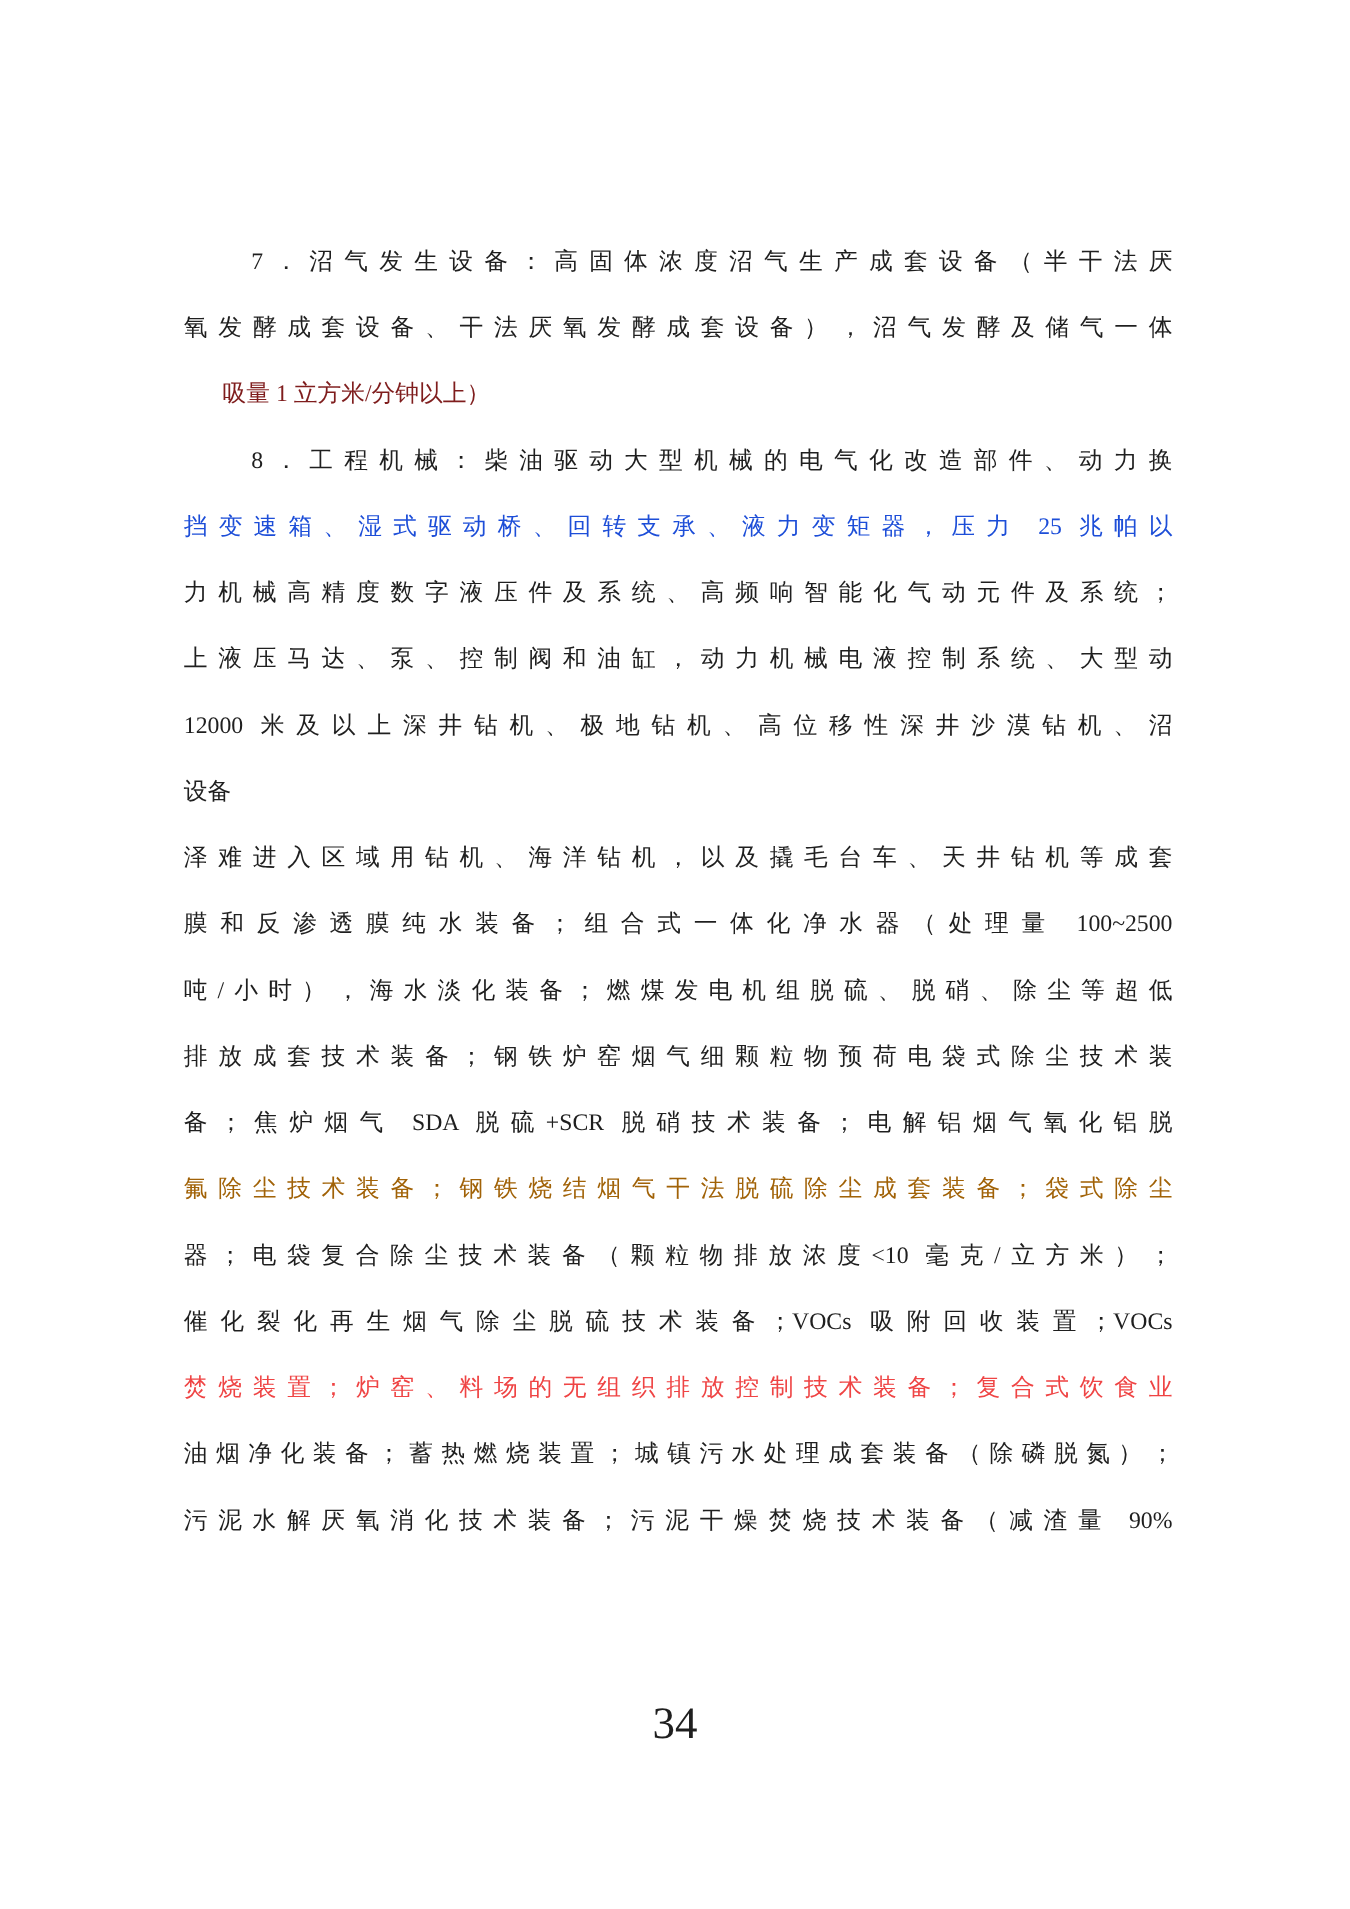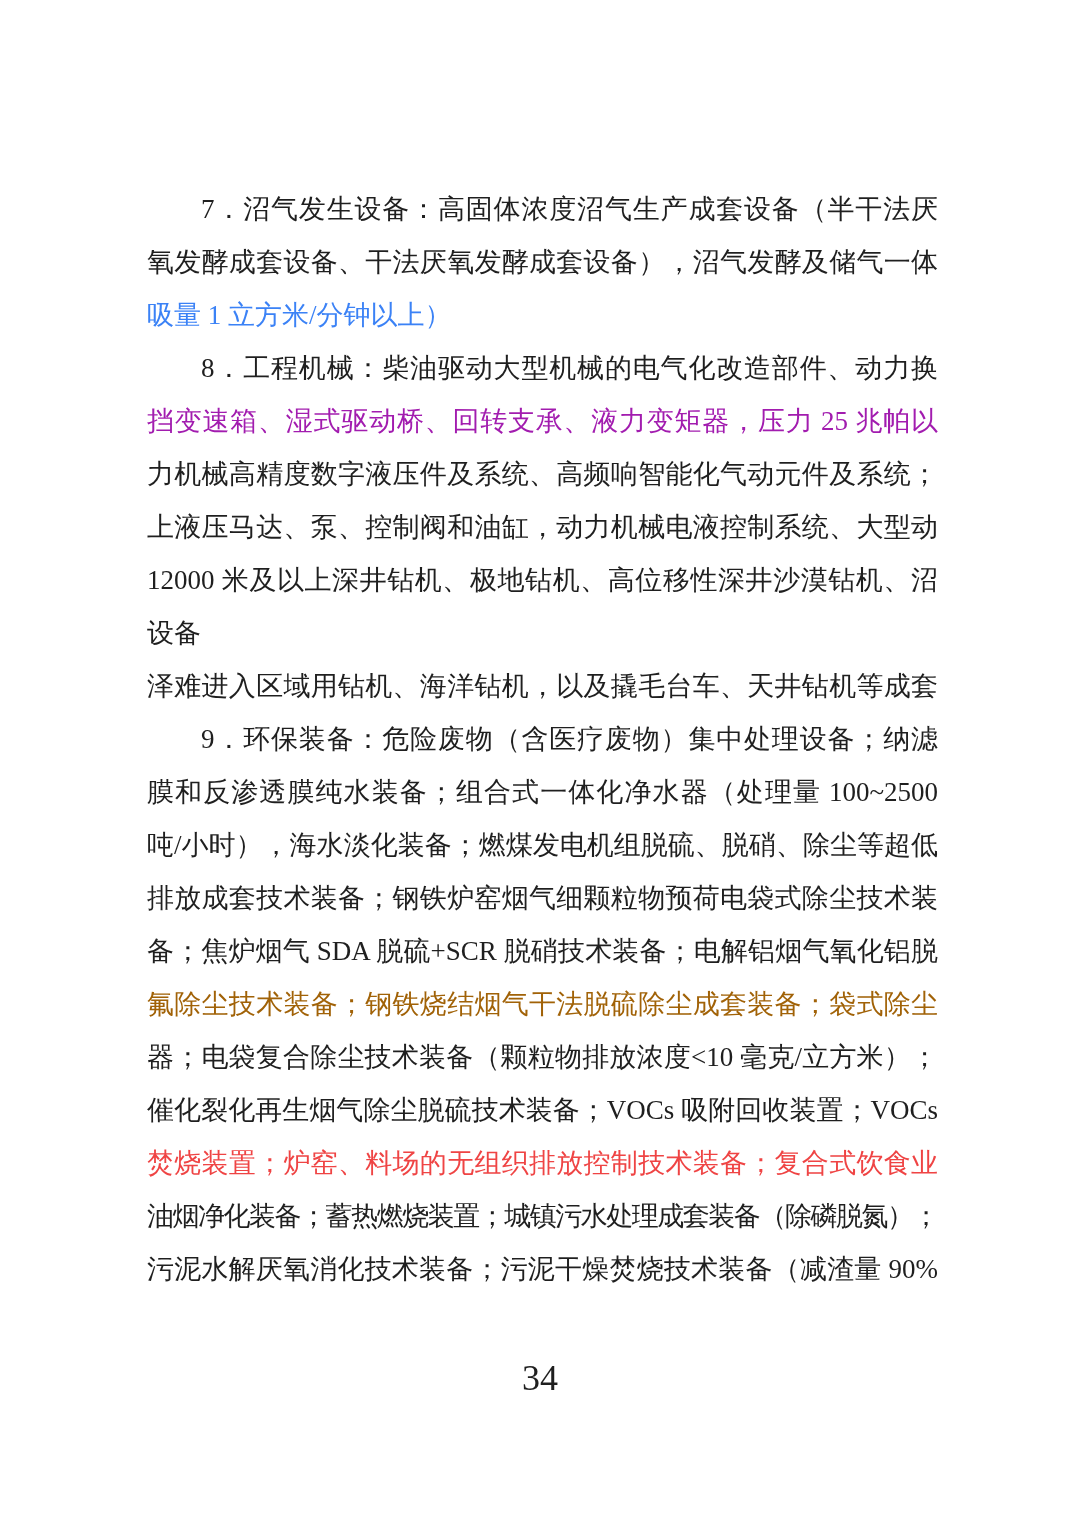--- a/index.html
+++ b/index.html
@@ -16,21 +16,21 @@
     overflow: hidden;
     font-family: "Liberation Serif", "DejaVu Serif", serif;
   }
   .text-block {
     position: absolute;
     left: 147px;
     top: 183px;
     width: 791px;
   }
   .line {
-    font-size: 27px;
+    font-size: 19px;
     line-height: 53px;
     height: 53px;
     color: #1f1f1f;
     text-align: justify;
     text-align-last: justify;
     white-space: normal;
     overflow: visible;
   }
   .line.indent {
     text-indent: 54px;
@@ -50,29 +50,28 @@
     color: #1f1f1f;
   }
 </style>
 </head>
 <body>
 
 <div class="page">
   <div class="text-block">
       <div class="line indent" style="color: rgb(31, 31, 31);">7．沼气发生设备：高固体浓度沼气生产成套设备（半干法厌</div>
       <div class="line" style="color: rgb(31, 31, 31);">氧发酵成套设备、干法厌氧发酵成套设备），沼气发酵及储气一体</div>
-      <div class="line para-end" style="color: #3b82f6;">吸量 1 立方米/分钟以上）</div>
+      <div class="line para-end" style="color: #7f1d1d; margin-left: 31px;">吸量 1 立方米/分钟以上）</div>
       <div class="line indent" style="color: rgb(31, 31, 31);">8．工程机械：柴油驱动大型机械的电气化改造部件、动力换</div>
-      <div class="line" style="color: #a21caf;">挡变速箱、湿式驱动桥、回转支承、液力变矩器，压力 25 兆帕以</div>
+      <div class="line" style="color: #1d4ed8;">挡变速箱、湿式驱动桥、回转支承、液力变矩器，压力 25 兆帕以</div>
       <div class="line" style="color: rgb(31, 31, 31);">力机械高精度数字液压件及系统、高频响智能化气动元件及系统；</div>
       <div class="line" style="color: rgb(31, 31, 31);">上液压马达、泵、控制阀和油缸，动力机械电液控制系统、大型动</div>
       <div class="line" style="color: rgb(31, 31, 31);">12000 米及以上深井钻机、极地钻机、高位移性深井沙漠钻机、沼</div>
       <div class="line para-end" style="color: rgb(31, 31, 31);">设备</div>
       <div class="line" style="color: rgb(31, 31, 31);">泽难进入区域用钻机、海洋钻机，以及撬毛台车、天井钻机等成套</div>
-      <div class="line indent" style="color: rgb(31, 31, 31);">9．环保装备：危险废物（含医疗废物）集中处理设备；纳滤</div>
       <div class="line" style="color: rgb(31, 31, 31);">膜和反渗透膜纯水装备；组合式一体化净水器（处理量 100~2500</div>
       <div class="line" style="color: rgb(31, 31, 31);">吨/小时），海水淡化装备；燃煤发电机组脱硫、脱硝、除尘等超低</div>
       <div class="line" style="color: rgb(31, 31, 31);">排放成套技术装备；钢铁炉窑烟气细颗粒物预荷电袋式除尘技术装</div>
       <div class="line" style="color: rgb(31, 31, 31);">备；焦炉烟气 SDA 脱硫+SCR 脱硝技术装备；电解铝烟气氧化铝脱</div>
       <div class="line" style="color: #a16207;">氟除尘技术装备；钢铁烧结烟气干法脱硫除尘成套装备；袋式除尘</div>
       <div class="line" style="color: rgb(31, 31, 31);">器；电袋复合除尘技术装备（颗粒物排放浓度&lt;10 毫克/立方米）；</div>
       <div class="line" style="color: rgb(31, 31, 31);">催化裂化再生烟气除尘脱硫技术装备；VOCs 吸附回收装置；VOCs</div>
       <div class="line" style="color: #ef4444;">焚烧装置；炉窑、料场的无组织排放控制技术装备；复合式饮食业</div>
       <div class="line" style="color: rgb(31, 31, 31); white-space: nowrap; letter-spacing: -1.48387px;">油烟净化装备；蓄热燃烧装置；城镇污水处理成套装备（除磷脱氮）；</div>
       <div class="line" style="color: rgb(31, 31, 31);">污泥水解厌氧消化技术装备；污泥干燥焚烧技术装备（减渣量 90%</div>

